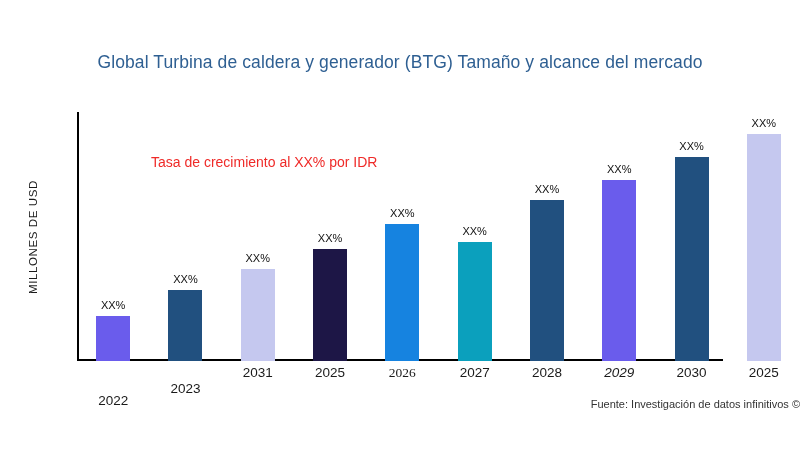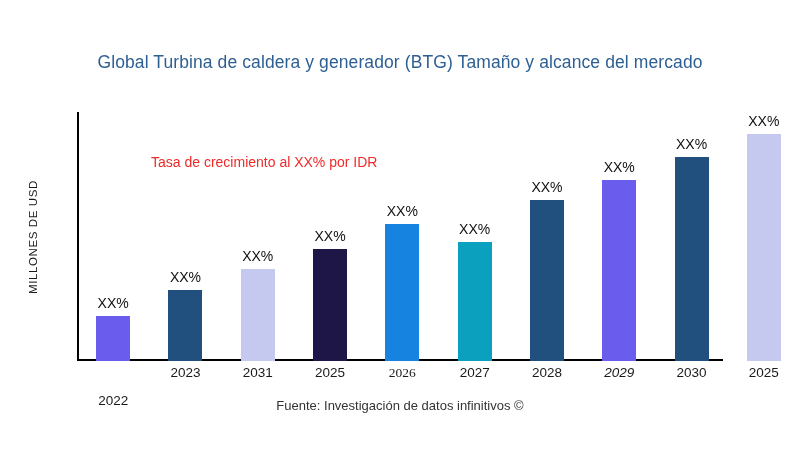--- a/index.html
+++ b/index.html
@@ -92,21 +92,21 @@
     bottom:0;
     left:50%;
     transform:translateX(-50%);
     width:34px;
   }
   .bar-label{
     position:absolute;
     left:50%;
     transform:translateX(-50%);
     white-space:nowrap;
-    font-size:14px;
+    font-size:11px;
     color:#111111;
   }
 
   
   .xticks{
     position:absolute;
     left:77px;
     top:353px;
     width:723px;
     height:22px;
@@ -129,22 +129,22 @@
     color:#ef2a28;
     white-space:nowrap;
   }
 
   
   .source{
     position:absolute;
     left:0;
     top:386px;
     width:800px;
-    text-align:center;
-    font-size:13px;
+    text-align:right;
+    font-size:11px;
     color:#333333;
   }
 </style>
 </head>
 <body>
 
 <div id="chart-root">
 
   <div class="chart-title">Global Turbina de caldera y generador (BTG) Tamaño y alcance del mercado</div>
 
@@ -195,21 +195,21 @@
         <div class="bar-label" style="bottom: 209px;">XX%</div>
       </div>
       <div class="bar-group" style="left: 650.7px; width: 72.3px;">
         <div class="bar" style="height: 227px; background: rgb(197, 200, 239);"></div>
         <div class="bar-label" style="bottom: 232px;">XX%</div>
       </div>
     </div>
 
   <div class="xticks" id="xticks-layer">
       <div class="xtick" style="left: 0px; width: 72.3px; margin-top: 28px;">2022</div>
-      <div class="xtick" style="left: 72.3px; width: 72.3px;">2023</div>
+      <div class="xtick" style="left: 72.3px; width: 72.3px; margin-top: 16px;">2023</div>
       <div class="xtick" style="left: 144.6px; width: 72.3px;">2031</div>
       <div class="xtick" style="left: 216.9px; width: 72.3px;">2025</div>
       <div class="xtick" style="left: 289.2px; width: 72.3px; font-family: Liberation Serif, serif;">2026</div>
       <div class="xtick" style="left: 361.5px; width: 72.3px;">2027</div>
       <div class="xtick" style="left: 433.8px; width: 72.3px;">2028</div>
       <div class="xtick" style="left: 506.1px; width: 72.3px; font-style: italic;">2029</div>
       <div class="xtick" style="left: 578.4px; width: 72.3px;">2030</div>
       <div class="xtick" style="left: 650.7px; width: 72.3px;">2025</div>
     </div>
 

